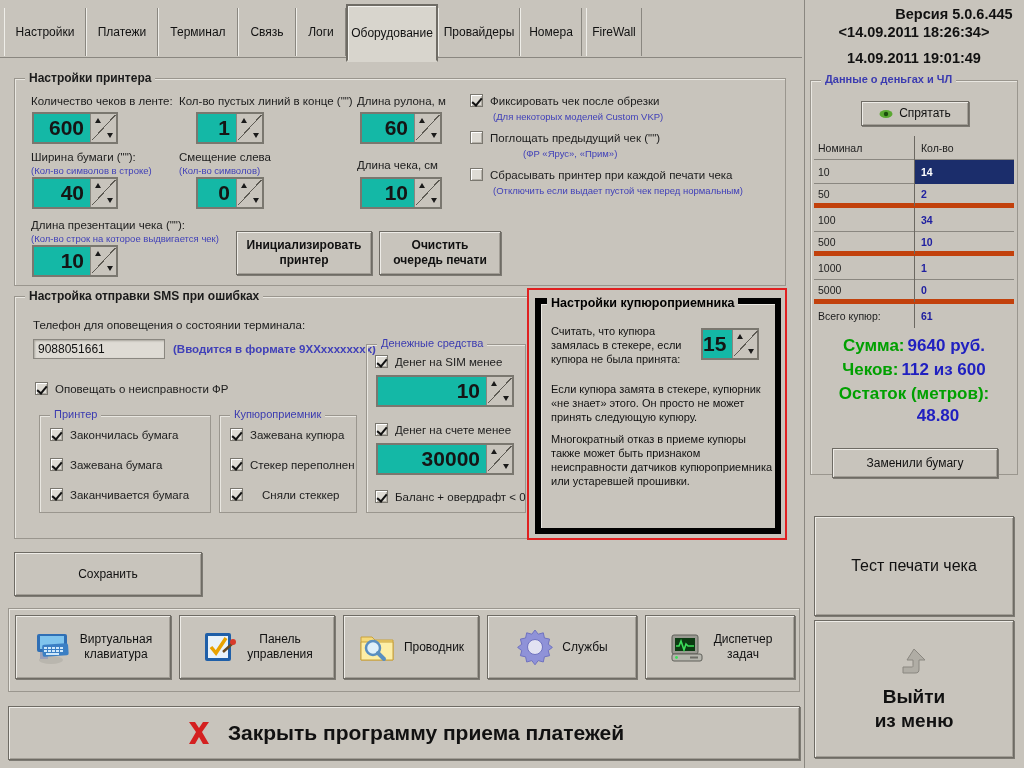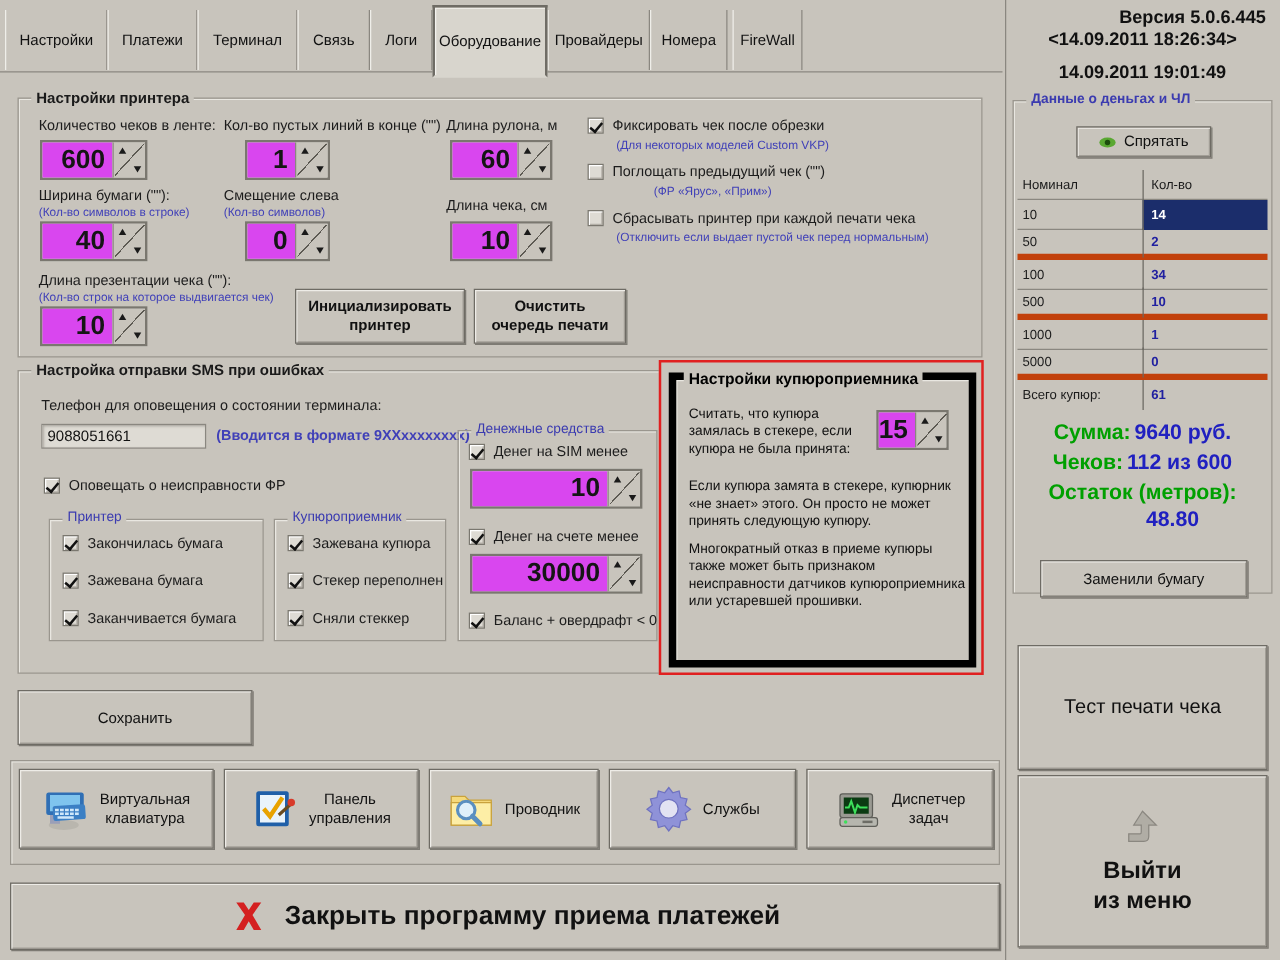--- a/index.html
+++ b/index.html
@@ -37,21 +37,21 @@
   .gtitle.blue { color:#3b3bb0; font-weight:normal; font-size:11px; }
 
   .lbl { position:absolute; font-size:11.5px; color:#1c1c1c; white-space:nowrap; }
   .sub { position:absolute; font-size:9.5px; color:#4040b8; white-space:nowrap; }
 
   
   .spin { position:absolute; height:32px; border:2px solid #7a776f; background:#eceae4;
           box-shadow:inset 1px 1px 0 #fff; display:flex; align-items:stretch; }
   .spin .val { flex:1; display:flex; align-items:center; justify-content:flex-end;
                padding-right:6px; font-size:21px; font-weight:bold; color:#151515;
-               background:#d946ef; letter-spacing:0px; }
+               background:#14b8a6; letter-spacing:0px; }
   .spin .btns { position:relative; width:26px; background:#c8c4bc; border-left:1px solid #8a8780; }
   .spin .btns:before {
     content:""; position:absolute; left:1px; top:1px; width:24px; height:26px;
     background:linear-gradient(to bottom right, transparent calc(50% - 1px), #5d5a53 calc(50% - 1px), #5d5a53 50%, transparent 50%);
   }
   .spin .up, .spin .dn { position:absolute; width:0;height:0;border-left:3.5px solid transparent;border-right:3.5px solid transparent; }
   .spin .up { top:4px; left:4px; border-bottom:5px solid #1a1a1a; }
   .spin .dn { bottom:4px; right:3px; border-top:5px solid #1a1a1a; }
 
   
@@ -273,21 +273,21 @@
     <div class="group" style="left:204px; top:118px; width:138px; height:98px;">
       <div class="gtitle blue">Купюроприемник</div>
       <div class="cb" style="left:10px; top:12px;">
         <span class="box on"></span>
         <span>Зажевана купюра</span>
       </div>
       <div class="cb" style="left:10px; top:42px;">
         <span class="box on"></span>
         <span>Стекер переполнен</span>
       </div>
-      <div class="cb" style="left:10px; top:72px;">
+      <div class="cb" style="left:10px; top:72px;gap:12px;">
         <span class="box on"></span>
         <span>Сняли стеккер</span>
       </div>
     </div>
 
     <div class="group" style="left:351px; top:47px; width:160px; height:169px;">
       <div class="gtitle blue">Денежные средства</div>
       <div class="cb" style="left:8px; top:10px;">
         <span class="box on"></span>
         <span>Денег на SIM менее</span>

